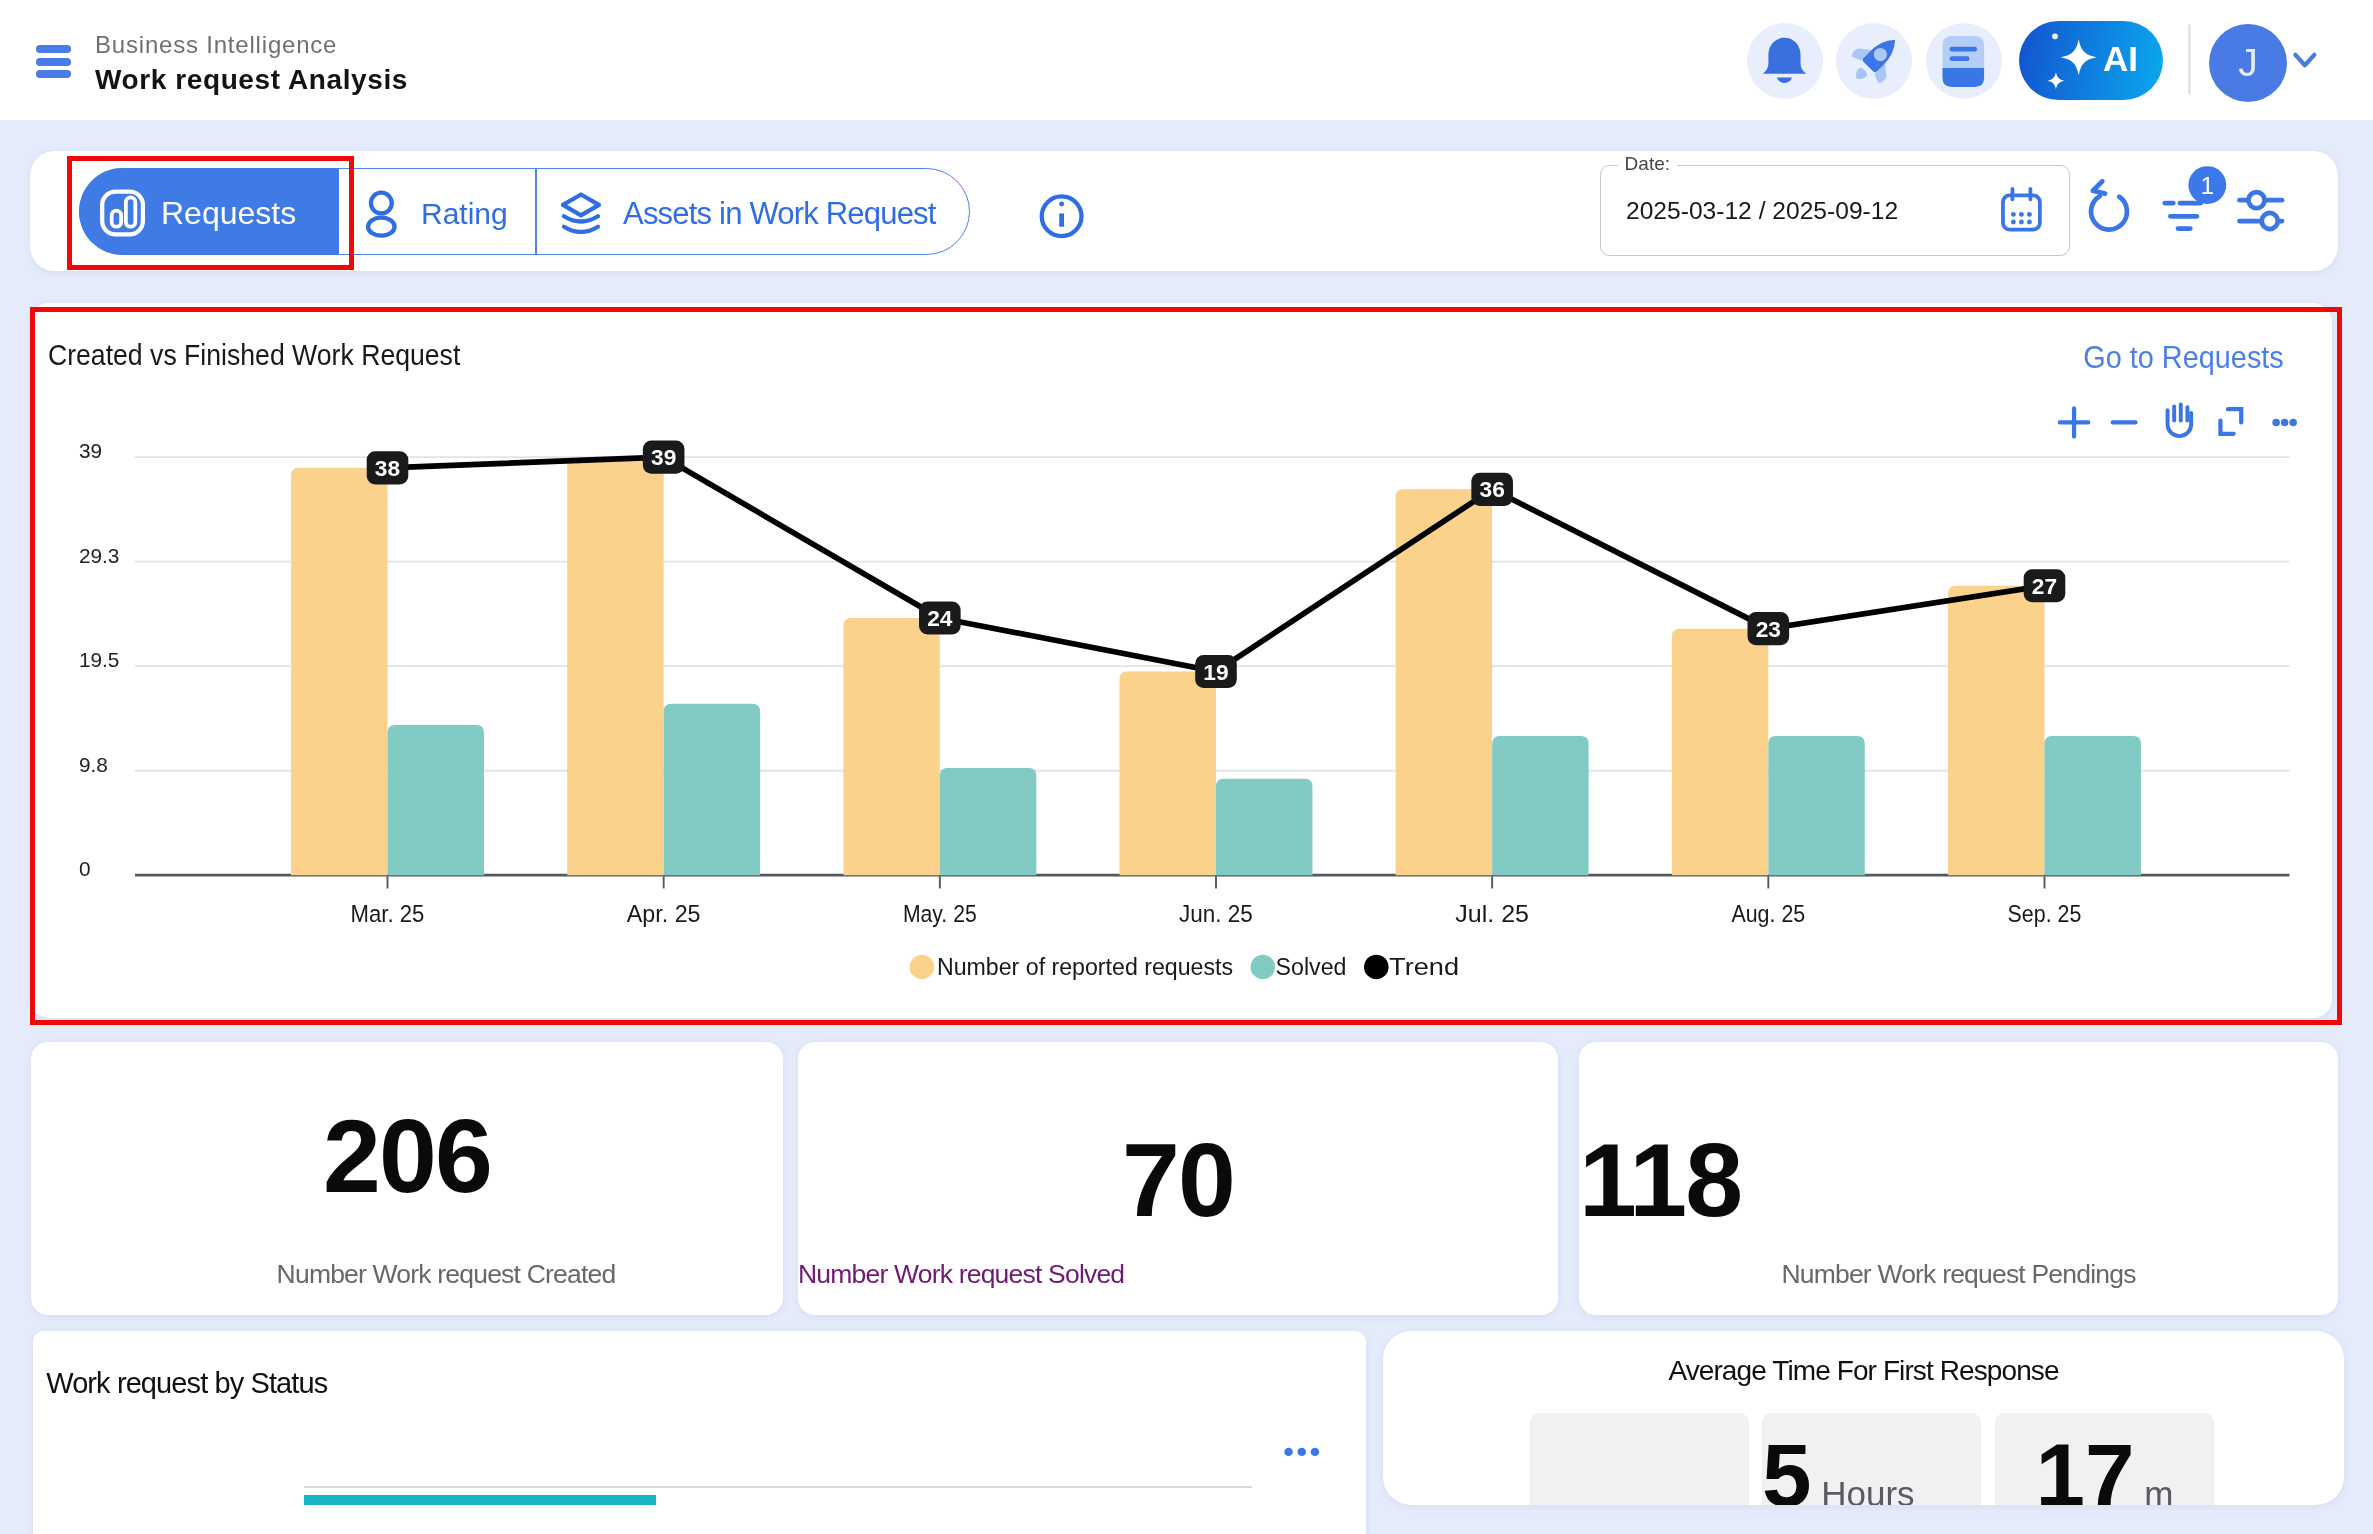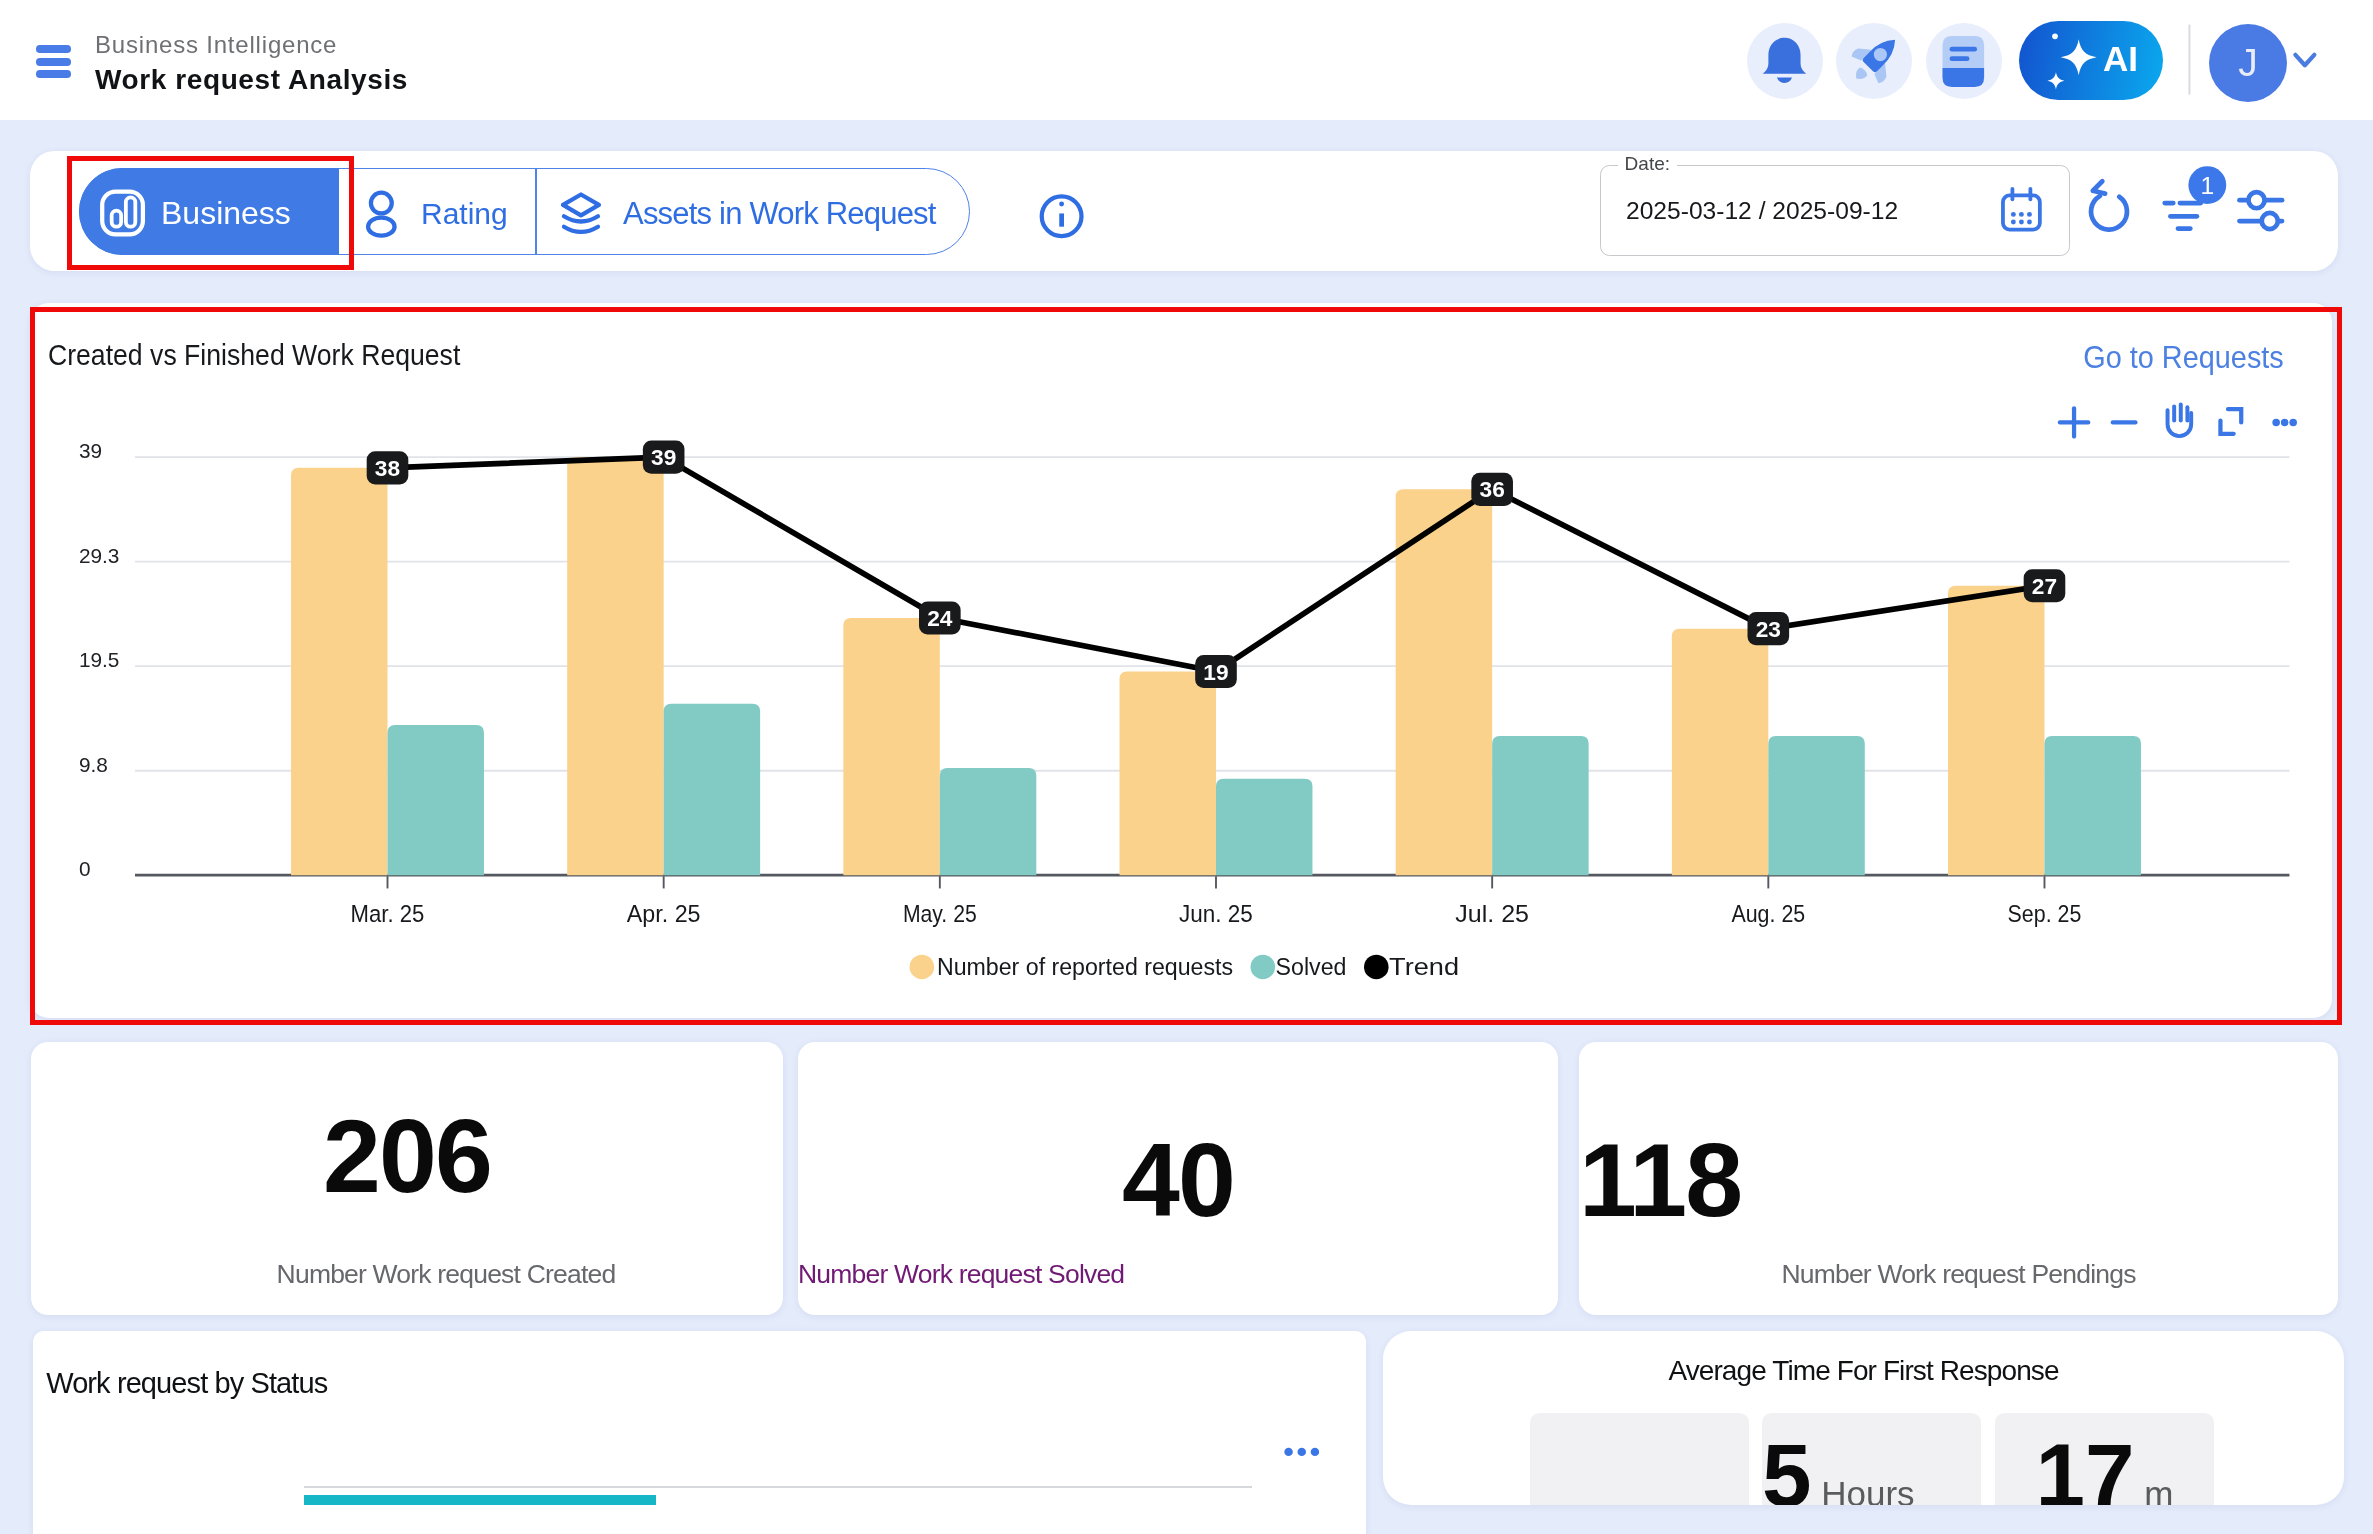--- a/index.html
+++ b/index.html
@@ -70,21 +70,21 @@
     <path d="M614,206 L633,217 L614,228 L595,217 Z"></path>
     <path d="M596,229 Q614,240 632,229"></path>
     <path d="M596,240 Q614,251 632,240"></path>
   </g>
   <g fill="none" stroke="#2f6ee2" stroke-width="4.5">
     <circle cx="1122" cy="229" r="21"></circle>
     <line x1="1122" y1="226" x2="1122" y2="240" stroke-width="5"></line>
     <circle cx="1122" cy="216" r="2.6" fill="#2f6ee2" stroke="none"></circle>
   </g>
 </svg>
-<div class="abs" style="left:161px;top:195px;font-size:32px;color:#fff">Business</div>
+<div class="abs" style="left:161px;top:195px;font-size:32px;color:#fff">Requests</div>
 <div class="abs" style="left:421px;top:197px;font-size:30px;color:#2f6ee2">Rating</div>
 <div class="abs" style="left:623px;top:196px;font-size:31px;letter-spacing:-0.8px;color:#2f6ee2">Assets in Work Request</div>
 
 <div class="abs" style="left:1600px;top:165px;width:470px;height:91px;border:1.9px solid #c6c8cc;border-radius:9.5px"></div>
 <div class="abs" style="left:1618px;top:153px;background:#fff;padding:0 6.6px;font-size:19px;color:#44464a">Date:</div>
 <div class="abs" style="left:1626px;top:197px;font-size:24.6px;color:#17181b">2025-03-12 / 2025-09-12</div>
 <svg class="abs" style="left:1561px;top:151px" width="812" height="123" viewBox="1650 160 858 130">
   <g fill="none" stroke="#3b76e6" stroke-width="4" stroke-linecap="round">
     <rect x="2117" y="207" width="39" height="36" rx="7"></rect>
     <line x1="2127" y1="200" x2="2127" y2="211"></line>
@@ -200,21 +200,21 @@
     <circle cx="1302.5" cy="702" r="13" fill="#81cbc4"></circle>
     <text x="1316" y="711" font-size="26" fill="#17191c" textLength="75" lengthAdjust="spacingAndGlyphs">Solved</text>
     <circle cx="1422.5" cy="702" r="13" fill="#000"></circle>
     <text x="1436" y="711" font-size="26" fill="#17191c" textLength="74" lengthAdjust="spacingAndGlyphs">Trend</text>
   </svg>
 
 <div class="card" style="left:31px;top:1042px;width:752px;height:273px"></div>
 <div class="card" style="left:798px;top:1042px;width:760px;height:273px"></div>
 <div class="card" style="left:1579px;top:1042px;width:759px;height:273px"></div>
 <div class="abs" style="left:31px;top:1104px;width:752px;text-align:center;font-size:104px;letter-spacing:-1.9px;font-weight:bold;color:#0a0a0a;line-height:1">206</div>
-<div class="abs" style="left:798px;top:1128px;width:760px;text-align:center;font-size:104px;letter-spacing:-1.9px;font-weight:bold;color:#0a0a0a;line-height:1">40</div>
+<div class="abs" style="left:798px;top:1128px;width:760px;text-align:center;font-size:104px;letter-spacing:-1.9px;font-weight:bold;color:#0a0a0a;line-height:1">70</div>
 <div class="abs" style="left:1579px;top:1128px;width:759px;text-align:left;font-size:104px;letter-spacing:-1.9px;font-weight:bold;color:#0a0a0a;line-height:1">118</div>
 <div class="abs" style="left:31px;top:1259px;width:830px;text-align:center;font-size:26.5px;letter-spacing:-0.8px;color:#66686c">Number Work request Created</div>
 <div class="abs" style="left:798px;top:1259px;width:644px;text-align:left;font-size:26.5px;letter-spacing:-0.8px;color:#701a75">Number Work request Solved</div>
 <div class="abs" style="left:1579px;top:1259px;width:759px;text-align:center;font-size:26.5px;letter-spacing:-0.8px;color:#66686c">Number Work request Pendings</div>
 
 <div class="card" style="left:33px;top:1331px;width:1333px;height:220px;border-radius:11px;overflow:hidden">
   <div class="abs" style="left:13.2px;top:36px;font-size:29px;letter-spacing:-0.9px;color:#0f1113">Work request by Status</div>
   <div class="abs" style="left:271px;top:155px;width:948px;height:1.9px;background:#d6d8dc"></div>
   <div class="abs" style="left:271px;top:164px;width:352px;height:9.5px;background:#17b6c6"></div>
   <svg class="abs" style="left:1276px;top:1438px;margin-left:-1276px;margin-top:-1438px" width="0" height="0"></svg>

